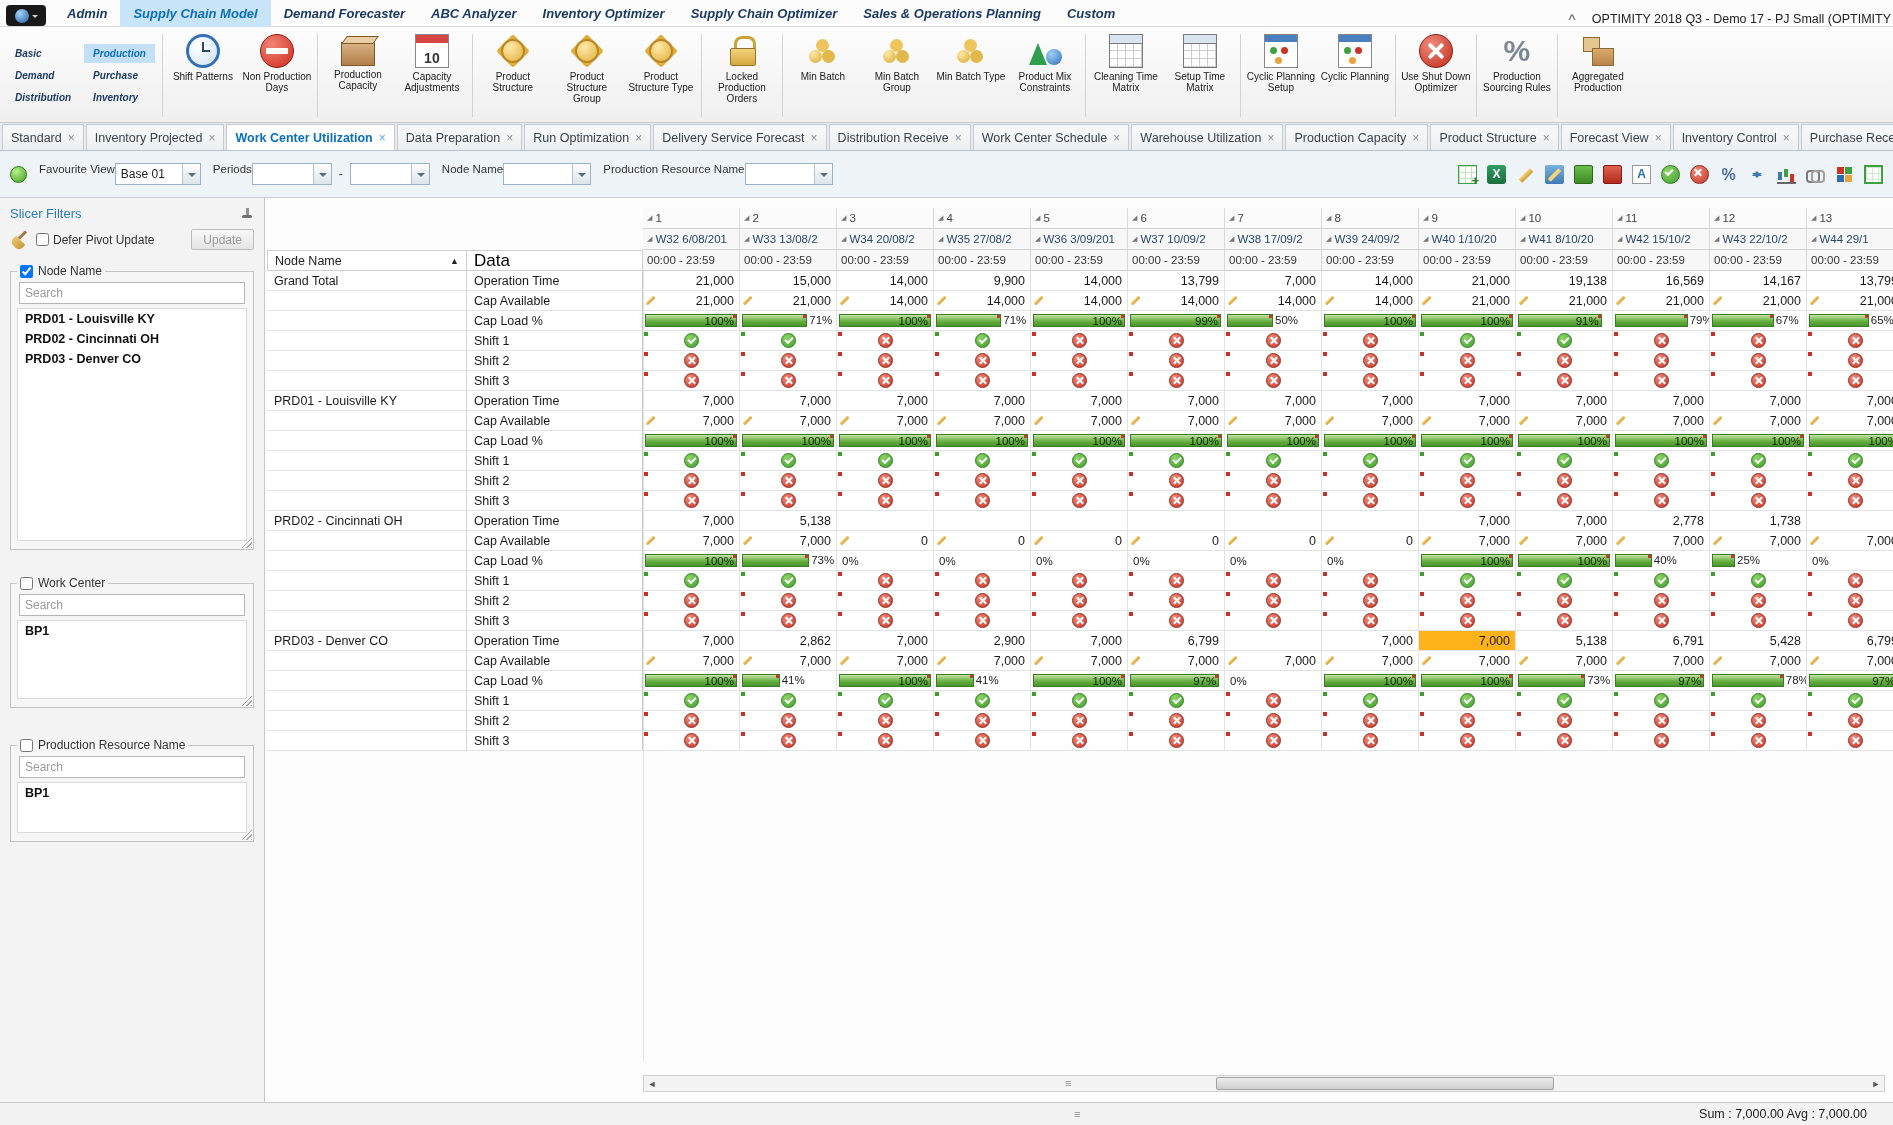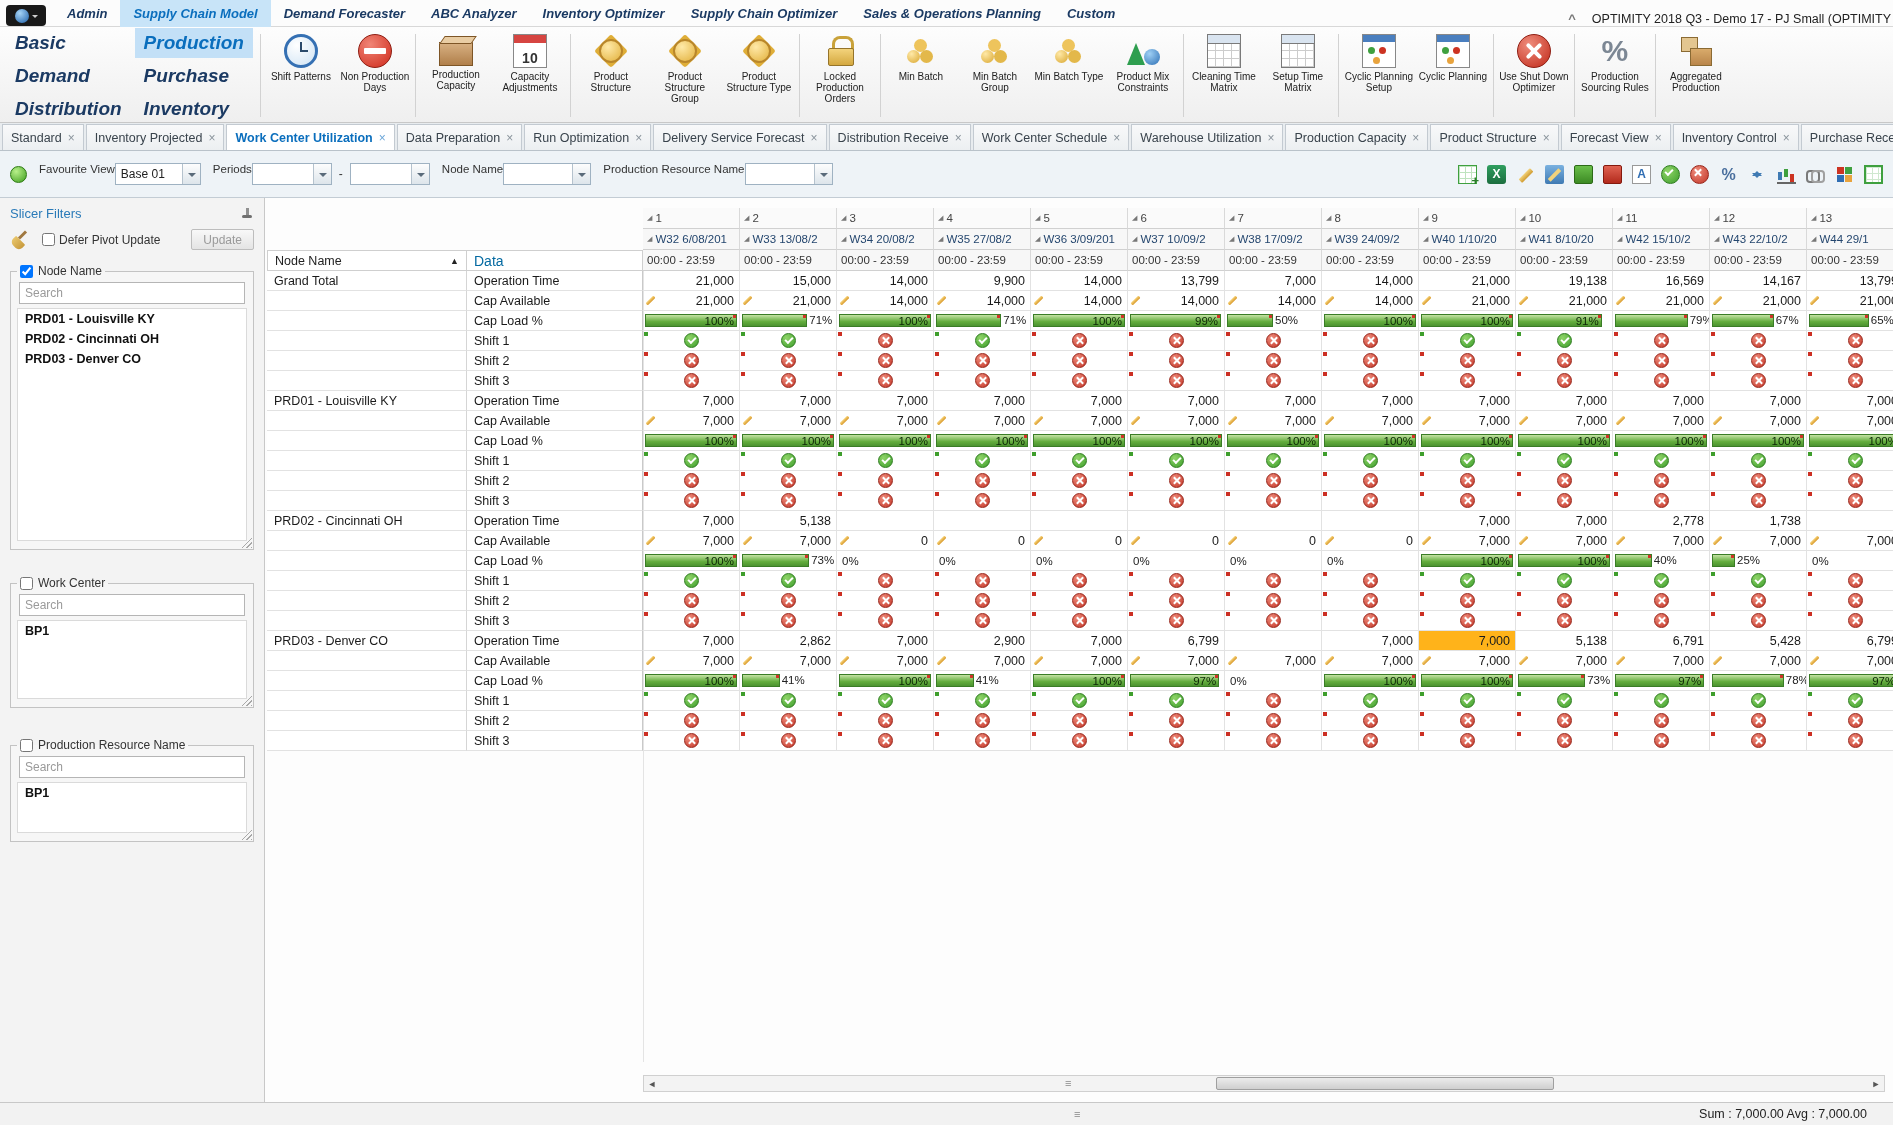--- a/index.html
+++ b/index.html
@@ -15,21 +15,21 @@
 .mitem{font-weight:bold;font-style:italic;font-size:13px;color:#1b3a63;padding:6px 13px;cursor:pointer;white-space:nowrap}
 .mitem.on{background:#c8e4f8;color:#0a6ebd}
 #menuright{margin-left:auto;display:flex;align-items:center;flex:none;overflow:hidden}
 #collapsebtn{color:#777;font-size:13px;font-weight:bold;margin-right:16px;cursor:pointer}
 #wintitle{font-size:12.5px;color:#222;white-space:nowrap;margin-right:2px}
 
 
 #ribbon{height:96px;display:flex;background:linear-gradient(#fdfdfd,#efefef);border-bottom:1px solid #c8c8c8;padding:4px 4px 2px 6px;flex:none}
 #ribboncats{display:flex;gap:4px;padding-right:4px}
 .rcatcol{display:flex;flex-direction:column;justify-content:center;gap:3px}
-.rcat{font-weight:bold;font-style:italic;font-size:19px;color:#1b3a63;padding:4px 9px;cursor:pointer;white-space:nowrap}
+.rcat{font-weight:bold;font-style:italic;font-size:10px;color:#1b3a63;padding:4px 9px;cursor:pointer;white-space:nowrap}
 .rcat.on{background:#c3e0f7;color:#0a6ebd}
 #ribbonbtns{display:flex;align-items:stretch}
 .rsep{width:1px;background:#d2d2d2;margin:3px 3px;flex:none}
 .rbtn{width:74px;display:flex;flex-direction:column;align-items:center;padding:3px 2px 2px;cursor:pointer;flex:none}
 .rlabel{font-size:10px;line-height:1.12;text-align:center;color:#222;margin-top:3px}
 .ric{width:34px;height:34px;position:relative;flex:none}
 .ic-clock{border-radius:50%;background:radial-gradient(circle at 35% 30%,#fff,#cfe3f4);border:3px solid #3570b3}
 .ic-clock::before{content:"";position:absolute;left:13px;top:5px;width:2px;height:10px;background:#2b4a6b}
 .ic-clock::after{content:"";position:absolute;left:13px;top:13px;width:8px;height:2px;background:#2b4a6b}
 .ic-noentry{border-radius:50%;background:radial-gradient(circle at 35% 30%,#f08576,#cf2a1b);border:1px solid #8e1d12}
@@ -100,21 +100,21 @@
 .ti-tblgreen{background:#fff;border:2px solid #3fa03f;background-image:linear-gradient(#cfe8cf 1px,transparent 1px),linear-gradient(90deg,#cfe8cf 1px,transparent 1px);background-size:6px 6px}
 
 
 #content{flex:1;display:flex;min-height:0}
 #sidebar{width:265px;border-right:1px solid #c8c8c8;background:#f3f3f3;padding:6px 8px;position:relative;flex:none}
 #sbhead{display:flex;justify-content:space-between;align-items:center;padding:2px 2px 6px}
 #sbtitle{color:#2a7ab8;font-size:13px}
 .pin{position:relative;width:14px;height:14px;cursor:pointer}
 .pin::before{content:"";position:absolute;left:6px;top:1px;width:3px;height:8px;background:#909090}
 .pin::after{content:"";position:absolute;left:2px;top:8px;width:10px;height:3px;background:#707070;border-radius:2px}
-#sbctl{display:flex;align-items:center;gap:12px;padding:2px 2px 4px}
+#sbctl{display:flex;align-items:center;gap:6px;padding:2px 2px 4px}
 .broom{position:relative;width:20px;height:20px;flex:none}
 .broom::before{content:"";position:absolute;left:11px;top:0;width:3px;height:10px;background:#a07840;transform:rotate(45deg)}
 .broom::after{content:"";position:absolute;left:1px;top:9px;width:13px;height:9px;background:linear-gradient(90deg,#e8c56a,#c89a3c);transform:rotate(45deg);border-radius:1px 1px 5px 5px}
 #deferlbl{display:flex;align-items:center;gap:4px;font-size:12px;color:#333;cursor:pointer}
 #updatebtn{margin-left:auto;height:21px;padding:0 11px;font-size:12px;color:#9a9a9a;background:linear-gradient(#f8f8f8,#e4e4e4);border:1px solid #bdbdbd;border-radius:2px;font-family:"Liberation Sans",sans-serif}
 .fbox{border:1px solid #c3c3c3;margin:0 2px;position:relative;background:#f6f6f6;padding:2px 6px 8px;display:flex;flex-direction:column}
 .fbox0{height:286px;margin-top:10px}
 .fbox1{height:132px;margin-top:26px}
 .fbox2{height:104px;margin-top:30px}
 .flegend{display:flex;align-items:center;gap:5px;padding:0 3px;font-size:12px;color:#333}
@@ -127,21 +127,21 @@
 
 #gridarea{flex:1;position:relative;background:#fdfdfd;overflow:hidden}
 #gridscroll{padding:10px 0 0 2px;width:1700px}
 .ghrow{display:flex;height:21px}
 .hspacer{width:376px;flex:none}
 .pcell{width:97px;flex:none;border-right:1px solid #d9d9d9;border-bottom:1px solid #d0d0d0;background:#f7f7f7;font-size:11.5px;display:flex;align-items:center;padding-left:4px;gap:3px;color:#333;overflow:hidden;white-space:nowrap}
 .pnum{background:#fafafa;color:#444}
 .pweek{color:#24466e}
 .tri{font-size:7px;color:#777;flex:none}
 .nodehdr{width:200px;flex:none;background:#fff;border:1px solid #cfcfcf;display:flex;align-items:center;justify-content:space-between;padding:0 7px;font-size:12.5px;color:#222}
-.datahdr{width:176px;flex:none;background:#fff;border:1px solid #cfcfcf;border-left:none;display:flex;align-items:center;padding:0 7px;font-size:14px;color:#0369a1}
+.datahdr{width:176px;flex:none;background:#fff;border:1px solid #cfcfcf;border-left:none;display:flex;align-items:center;padding:0 7px;font-size:17px;color:#000000}
 .sortup{font-size:9px;color:#222}
 .grow{display:flex;height:20px;background:#fff}
 .cell{border-right:1px solid #e2e2e2;border-bottom:1px solid #e2e2e2;font-size:12.5px;color:#1a1a1a;display:flex;align-items:center;overflow:hidden;background:#fff}
 .cnode{width:200px;flex:none;padding-left:7px;border-right-color:#d5d5d5;white-space:nowrap}
 .cdata{width:176px;flex:none;padding-left:7px;border-right-color:#c9c9c9;white-space:nowrap}
 .cval{width:97px;flex:none;justify-content:flex-end;padding-right:5px;position:relative}
 .cval.hl{background:#ffb31a}
 .pencil{position:absolute;left:2px;top:4px;width:12px;height:12px}
 .pencil::before{content:"";position:absolute;left:0;top:4px;width:11px;height:3px;background:linear-gradient(#f7d37a,#d99a2b);transform:rotate(-45deg);border-radius:1px}
 .cload{width:97px;flex:none;padding:3px 2px;position:relative}

